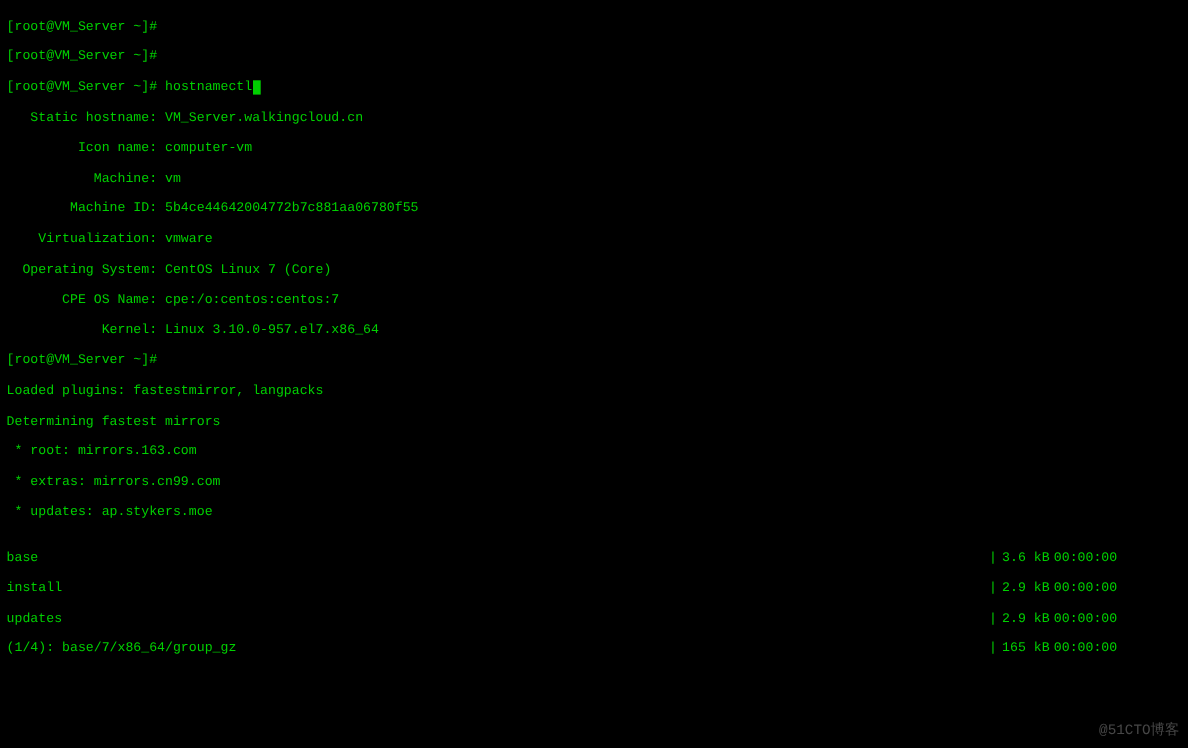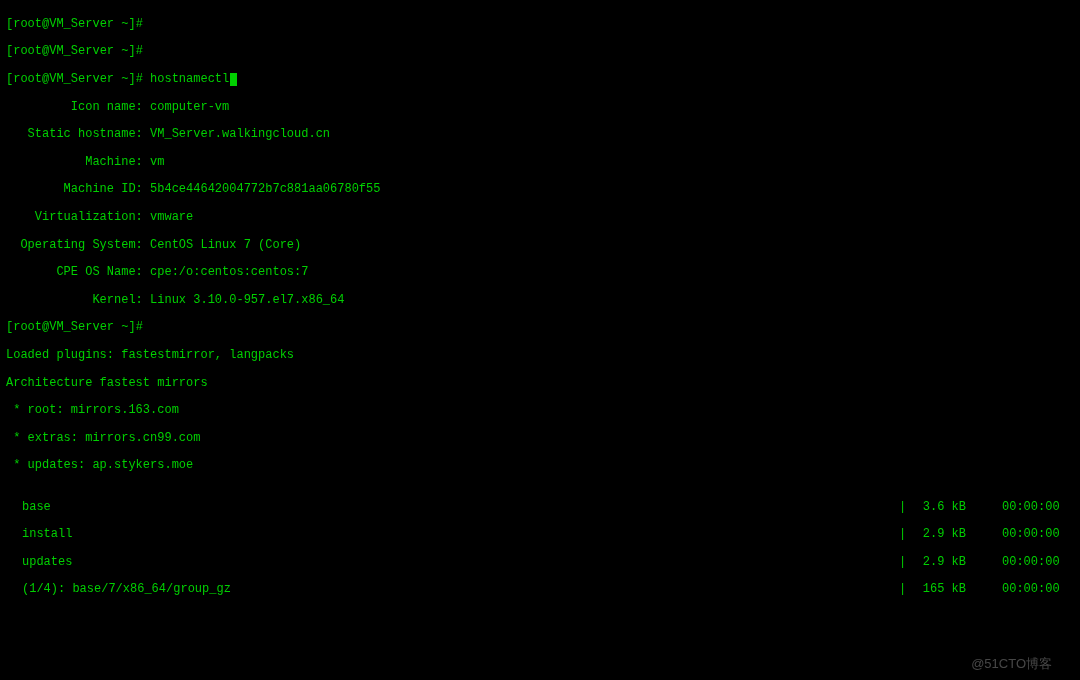--- a/index.html
+++ b/index.html
@@ -23,68 +23,67 @@
     width: 7px;
     height: 13px;
     background: #00d000;
     vertical-align: text-bottom;
     margin-left: 1px;
   }
   .dl-row {
     position: relative;
     width: 1064px;
   }
-  .dl-left { display: inline; margin-left: 16px; }
+  .dl-left { display: inline; }
   .dl-bar {
     position: absolute;
     left: 893px;
   }
   .dl-size {
     position: absolute;
     left: 905px;
     width: 55px;
-    text-align: right;
+    text-align: left;
   }
   .dl-time {
     position: absolute;
     left: 952px;
-    margin-left: 44px;
   }
   .tbl-row {
     position: relative;
     width: 1064px;
   }
   .watermark {
     position: fixed;
-    right: 28px;
+    right: 8px;
     bottom: 8px;
     color: rgba(200,200,200,0.35);
-    font-family: Liberation Sans, sans-serif;
+    font-family: Liberation Mono, monospace;
     font-size: 13px;
     pointer-events: none;
   }
 </style>
 </head>
 <body>
 
 <div class="terminal">
 <div><span>[</span><span>root</span><span>@</span><span>VM_Server</span><span> ~</span><span>]#</span> <span></span></div>
 <div><span>[</span><span>root</span><span>@</span><span>VM_Server</span><span> ~</span><span>]#</span> <span></span></div>
 <div><span>[</span><span>root</span><span>@</span><span>VM_Server</span><span> ~</span><span>]#</span> <span>hostnamectl</span><span class="cursor"></span></div>
+<div>   Static hostname: VM_Server.walkingcloud.cn</div>
 <div>         Icon name: computer-vm</div>
-<div>   Static hostname: VM_Server.walkingcloud.cn</div>
 <div>           Machine: vm</div>
 <div>        Machine ID: 5b4ce44642004772b7c881aa06780f55</div>
 <div>    Virtualization: vmware</div>
 <div>  Operating System: CentOS Linux 7 (Core)</div>
 <div>       CPE OS Name: cpe:/o:centos:centos:7</div>
 <div>            Kernel: Linux 3.10.0-957.el7.x86_64</div>
 <div><span>[</span><span>root</span><span>@</span><span>VM_Server</span><span> ~</span><span>]#</span> <span></span></div>
 <div>Loaded plugins: fastestmirror, langpacks</div>
-<div>Architecture fastest mirrors</div>
+<div>Determining fastest mirrors</div>
 <div> * root: mirrors.163.com</div>
 <div> * extras: mirrors.cn99.com</div>
 <div> * updates: ap.stykers.moe</div>
 
 <div class="dl-row"><span class="dl-left">base</span><span class="dl-bar">|</span><span class="dl-size">3.6 kB</span><span class="dl-time">00:00:00</span></div>
 <div class="dl-row"><span class="dl-left">install</span><span class="dl-bar">|</span><span class="dl-size">2.9 kB</span><span class="dl-time">00:00:00</span></div>
 <div class="dl-row"><span class="dl-left">updates</span><span class="dl-bar">|</span><span class="dl-size">2.9 kB</span><span class="dl-time">00:00:00</span></div>
 <div class="dl-row"><span class="dl-left">(1/4): base/7/x86_64/group_gz</span><span class="dl-bar">|</span><span class="dl-size">165 kB</span><span class="dl-time">00:00:00</span></div>
 
 

